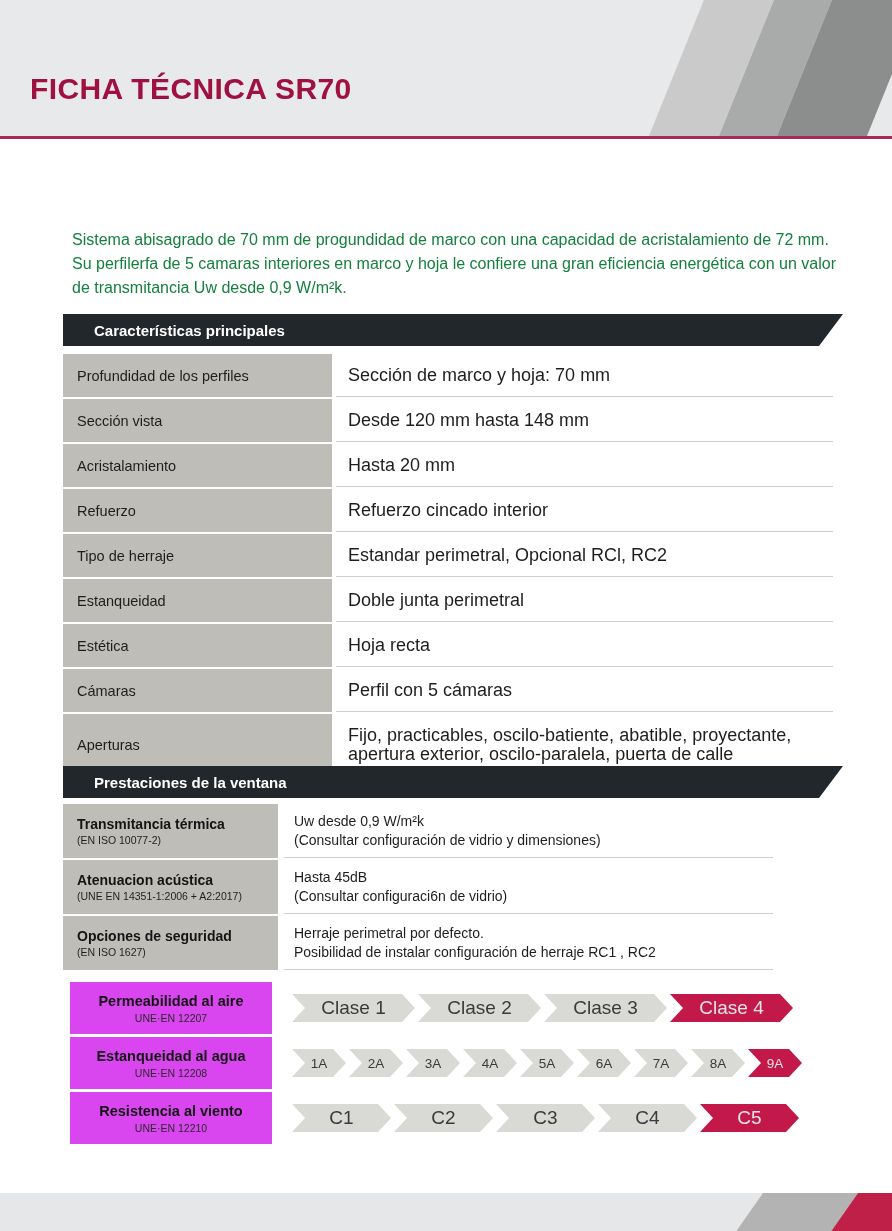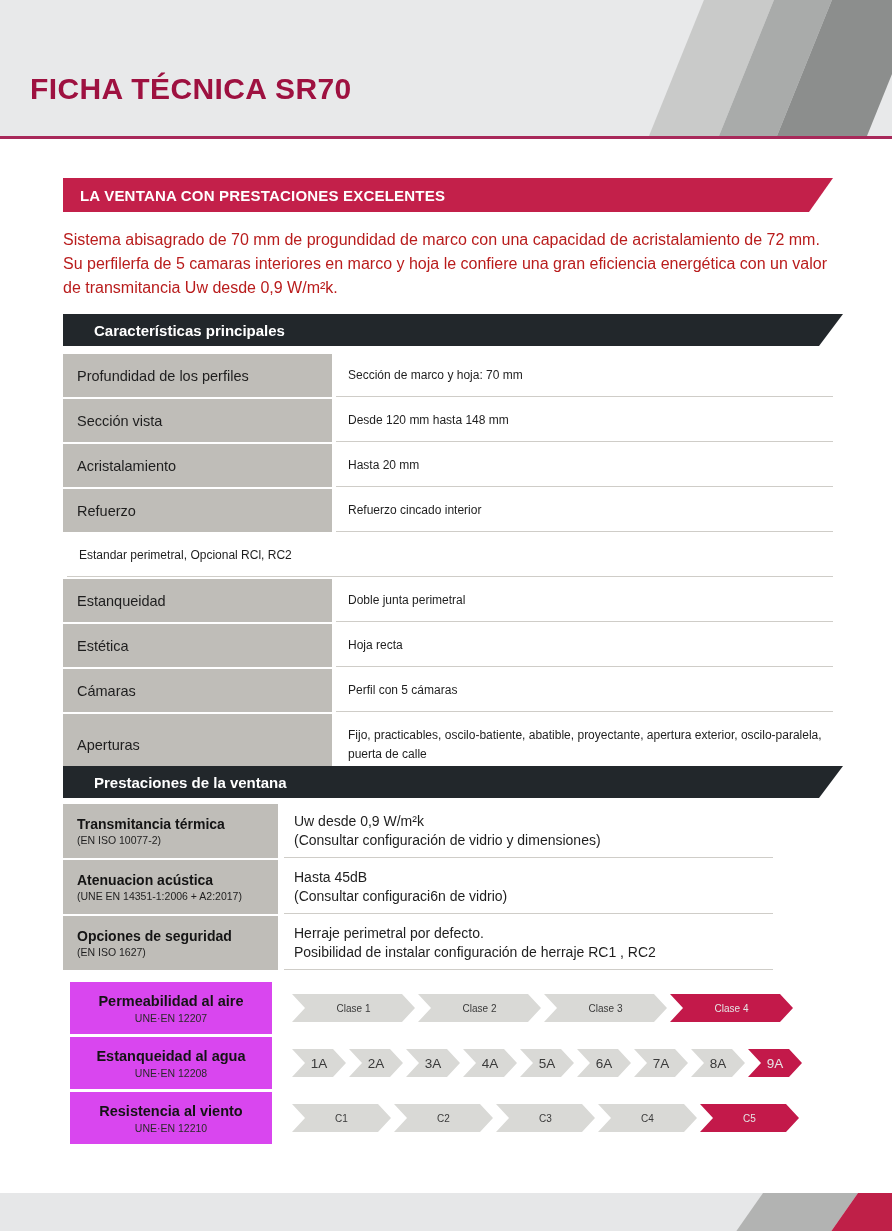--- a/index.html
+++ b/index.html
@@ -64,25 +64,25 @@
     padding-left: 17px;
     color: #ffffff;
     font-size: 15px;
     font-weight: bold;
     letter-spacing: 0.2px;
   }
 
   
   .intro {
     position: absolute;
-    left: 63px; top: 228px;
+    left: 72px; top: 228px;
     width: 780px;
     font-size: 16px;
     line-height: 24px;
-    color: #b91c1c;
+    color: #15803d;
   }
 
   
   .sec-head {
     position: absolute;
     height: 32px;
     background: #22272b;
     clip-path: polygon(0 0, 100% 0, calc(100% - 24px) 100%, 0 100%);
     display: flex;
     align-items: center;
@@ -115,21 +115,21 @@
     font-size: 14.5px;
     color: #1e1e1e;
     display: flex;
     align-items: center;
   }
   .spec-val {
     flex: 1;
     background: #ffffff;
     margin-left: 4px;
     padding: 12px 0 11px 12px;
-    font-size: 12px;
+    font-size: 18px;
     line-height: 19px;
     color: #1e1e1e;
     border-bottom: 1px solid #cfcdc8;
     display: flex;
     align-items: center;
   }
   .spec-row:last-child .spec-key { padding-top: 14px; padding-bottom: 14px; }
 
   
   .perf-table {
@@ -213,21 +213,21 @@
     left: 222px; top: 0;
     height: 52px;
     display: flex;
     align-items: center;
   }
   .chev {
     position: relative;
     height: 28px;
     background: #d9d9d6;
     color: #3a3a3a;
-    font-size: 10px;
+    font-size: 19px;
     display: flex;
     align-items: center;
     justify-content: center;
     clip-path: polygon(0 0, calc(100% - 13px) 0, 100% 50%, calc(100% - 13px) 100%, 0 100%, 13px 50%);
     margin-right: 3px;
   }
   .chev.first {
     clip-path: polygon(0 0, calc(100% - 13px) 0, 100% 50%, calc(100% - 13px) 100%, 0 100%, 13px 50%);
   }
   .chev.active {
@@ -260,23 +260,20 @@
 <div class="page">
 
   <div class="header">
     <div class="header-diag light"></div>
     <div class="header-diag mid"></div>
     <div class="header-diag dark"></div>
     <div class="header-title">FICHA TÉCNICA SR70</div>
   </div>
   <div class="header-rule"></div>
 
-  <div class="banner">
-    <span class="banner-text">LA VENTANA CON PRESTACIONES EXCELENTES</span>
-  </div>
 
   <p class="intro">Sistema abisagrado de 70 mm de progundidad de marco con una capacidad de acristalamiento de 72 mm. Su perfilerfa de 5 camaras interiores en marco y hoja le confiere una gran eficiencia energética con un valor de transmitancia Uw desde 0,9 W/m²k.</p>
 
   <div class="sec-head" id="sec-head-caracteristicas">
     <span class="sec-head-text">Características principales</span>
   </div>
 
   <div class="spec-table">
       <div class="spec-row">
         <div class="spec-key">Profundidad de los perfiles</div>
@@ -288,20 +285,21 @@
       </div>
       <div class="spec-row">
         <div class="spec-key">Acristalamiento</div>
         <div class="spec-val">Hasta 20 mm</div>
       </div>
       <div class="spec-row">
         <div class="spec-key">Refuerzo</div>
         <div class="spec-val">Refuerzo cincado interior</div>
       </div>
       <div class="spec-row">
+        <div class="spec-key">Tipo de herraje</div>
         <div class="spec-val">Estandar perimetral, Opcional RCl, RC2</div>
       </div>
       <div class="spec-row">
         <div class="spec-key">Estanqueidad</div>
         <div class="spec-val">Doble junta perimetral</div>
       </div>
       <div class="spec-row">
         <div class="spec-key">Estética</div>
         <div class="spec-val">Hoja recta</div>
       </div>

